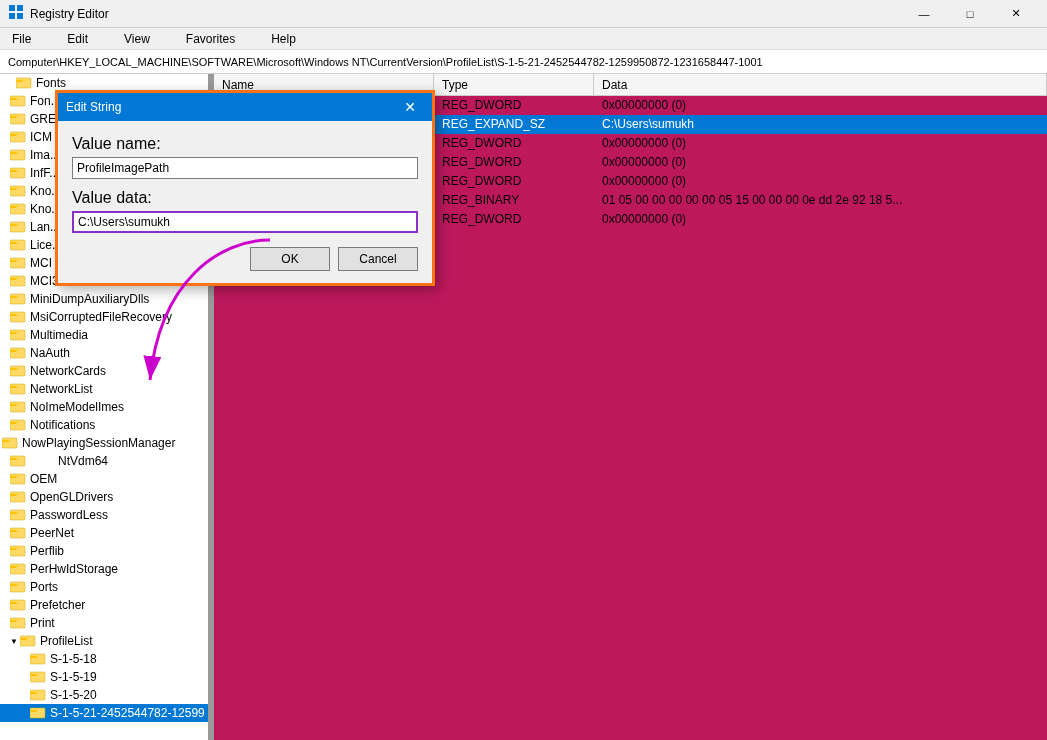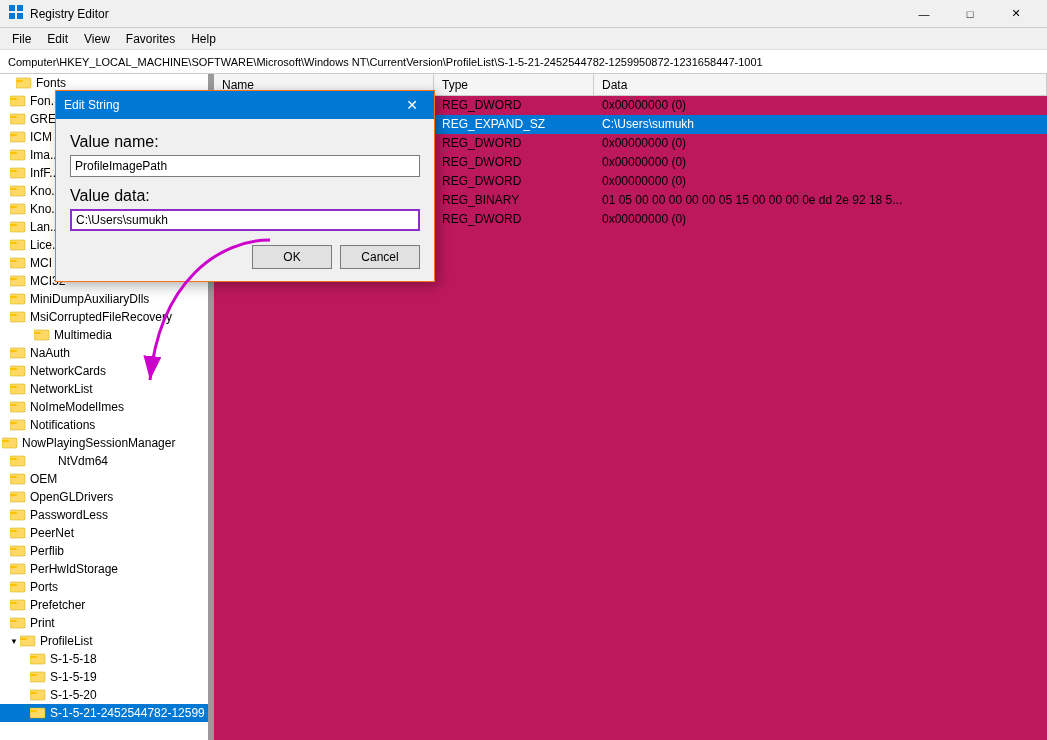--- a/index.html
+++ b/index.html
@@ -35,20 +35,21 @@
     }
 
     
     #menubar {
       background: #f0f0f0;
       height: 22px;
       display: flex;
       align-items: center;
       padding: 0 4px;
       border-bottom: 1px solid #ddd;
+      gap: 20px;
     }
     #menubar .menu-item {
       padding: 2px 8px;
       cursor: pointer;
       font-size: 12px;
     }
 
     
     #addressbar {
       background: white;
@@ -156,21 +157,21 @@
       cursor: col-resize;
     }
 
     
     #edit-dialog {
       position: absolute;
       top: 90px;
       left: 55px;
       width: 380px;
       background: #f0f0f0;
-      border: 1px solid #f97316;
+      border: 3px solid #f97316;
       box-shadow: 4px 4px 12px rgba(0,0,0,0.3);
       z-index: 200;
       font-size: 12px;
     }
     #dialog-titlebar {
       background: #0078d4;
       color: white;
       height: 28px;
       display: flex;
       align-items: center;
@@ -382,21 +383,21 @@
         <span class="item-label">MiniDumpAuxiliaryDlls</span>
       </div>
       <div class="tree-item" style="padding-left: 10px;">
         <span style="margin-right: 4px;"><svg width="16" height="14" viewBox="0 0 16 14">
     <rect x="0" y="3" width="15" height="10" rx="1" fill="#ffd966"></rect>
     <rect x="0" y="3" width="15" height="10" rx="1" fill="none" stroke="#cca800" stroke-width="0.5"></rect>
     <rect x="0" y="5" width="7" height="2" rx="1" fill="#ffc000"></rect>
   </svg></span>
         <span class="item-label">MsiCorruptedFileRecovery</span>
       </div>
-      <div class="tree-item" style="padding-left: 10px; margin-left: 24px;">
+      <div class="tree-item" style="padding-left: 10px;">
         <span style="margin-right: 4px;"><svg width="16" height="14" viewBox="0 0 16 14">
     <rect x="0" y="3" width="15" height="10" rx="1" fill="#ffd966"></rect>
     <rect x="0" y="3" width="15" height="10" rx="1" fill="none" stroke="#cca800" stroke-width="0.5"></rect>
     <rect x="0" y="5" width="7" height="2" rx="1" fill="#ffc000"></rect>
   </svg></span>
         <span class="item-label">Multimedia</span>
       </div>
       <div class="tree-item" style="padding-left: 10px;">
         <span style="margin-right: 4px;"><svg width="16" height="14" viewBox="0 0 16 14">
     <rect x="0" y="3" width="15" height="10" rx="1" fill="#ffd966"></rect>

